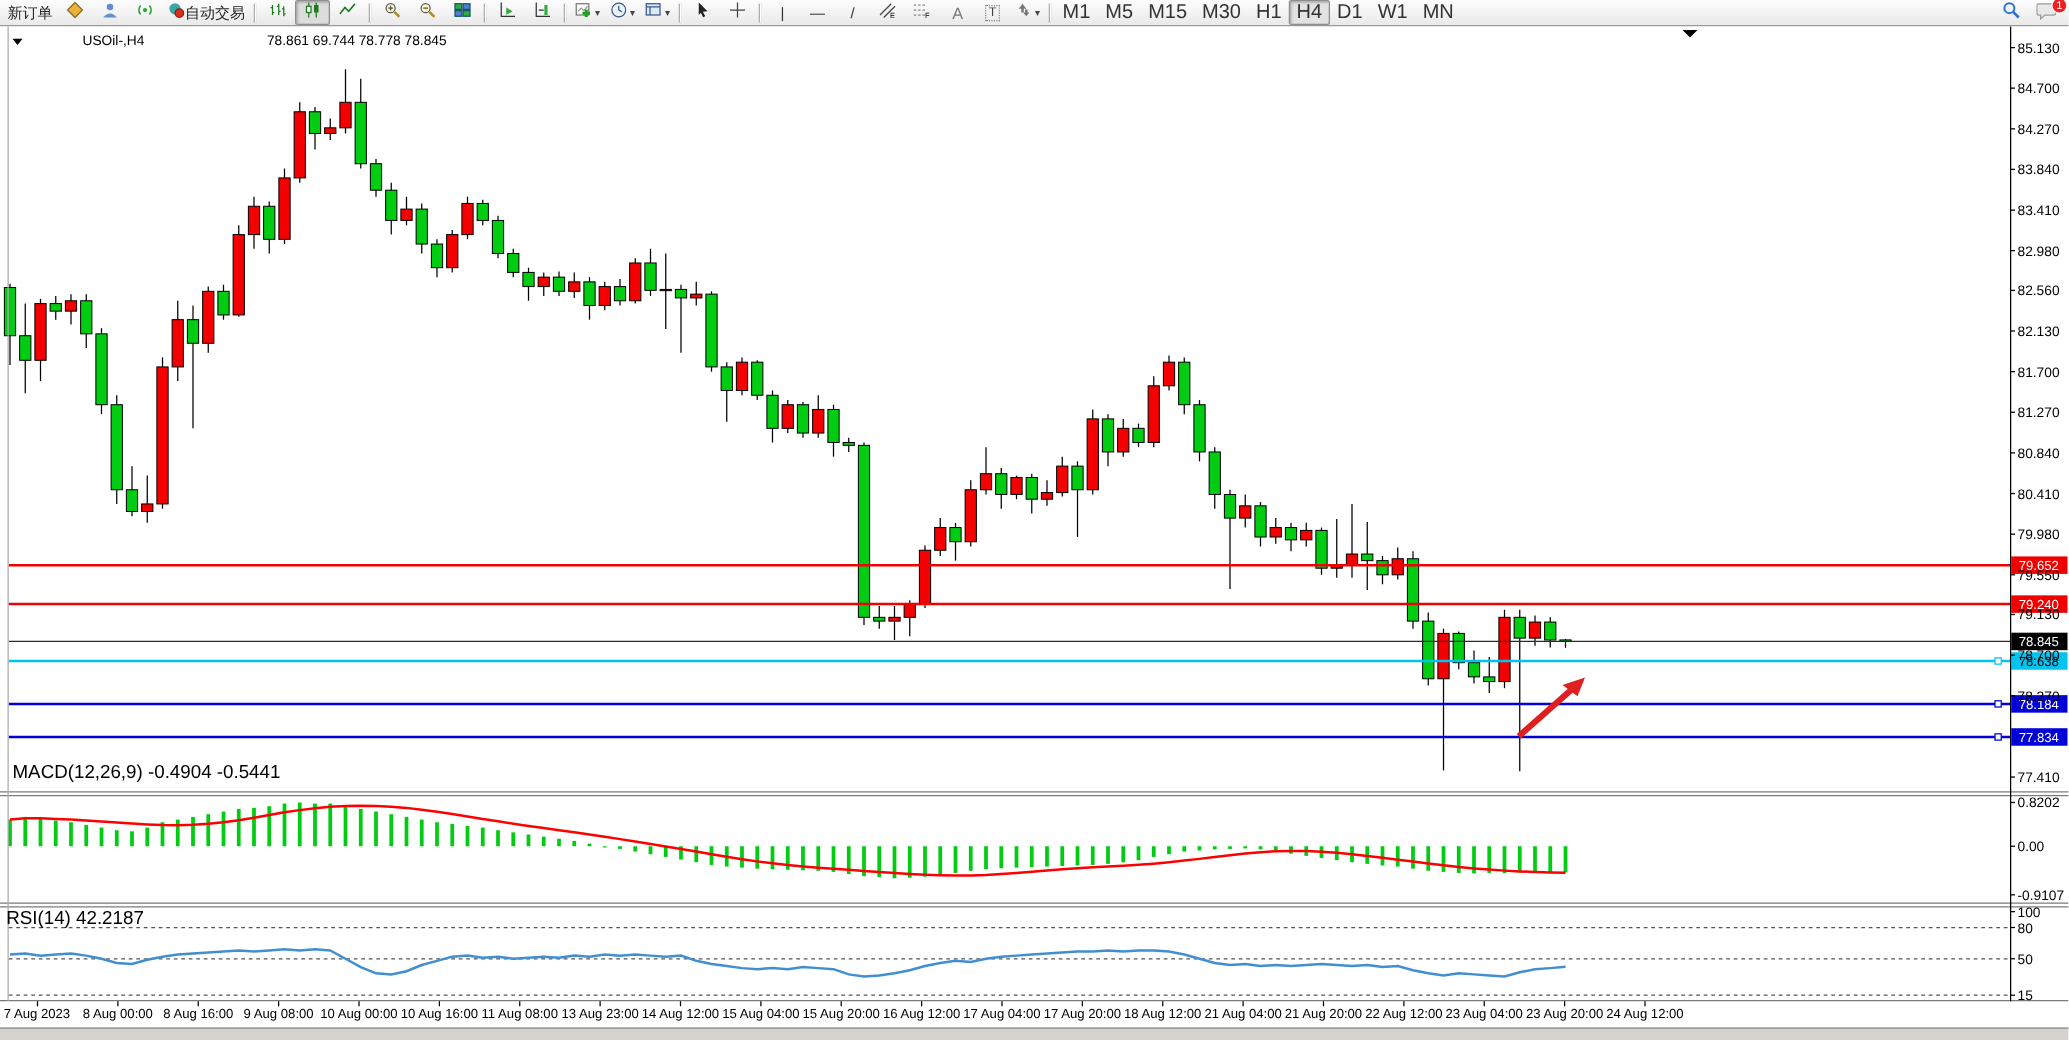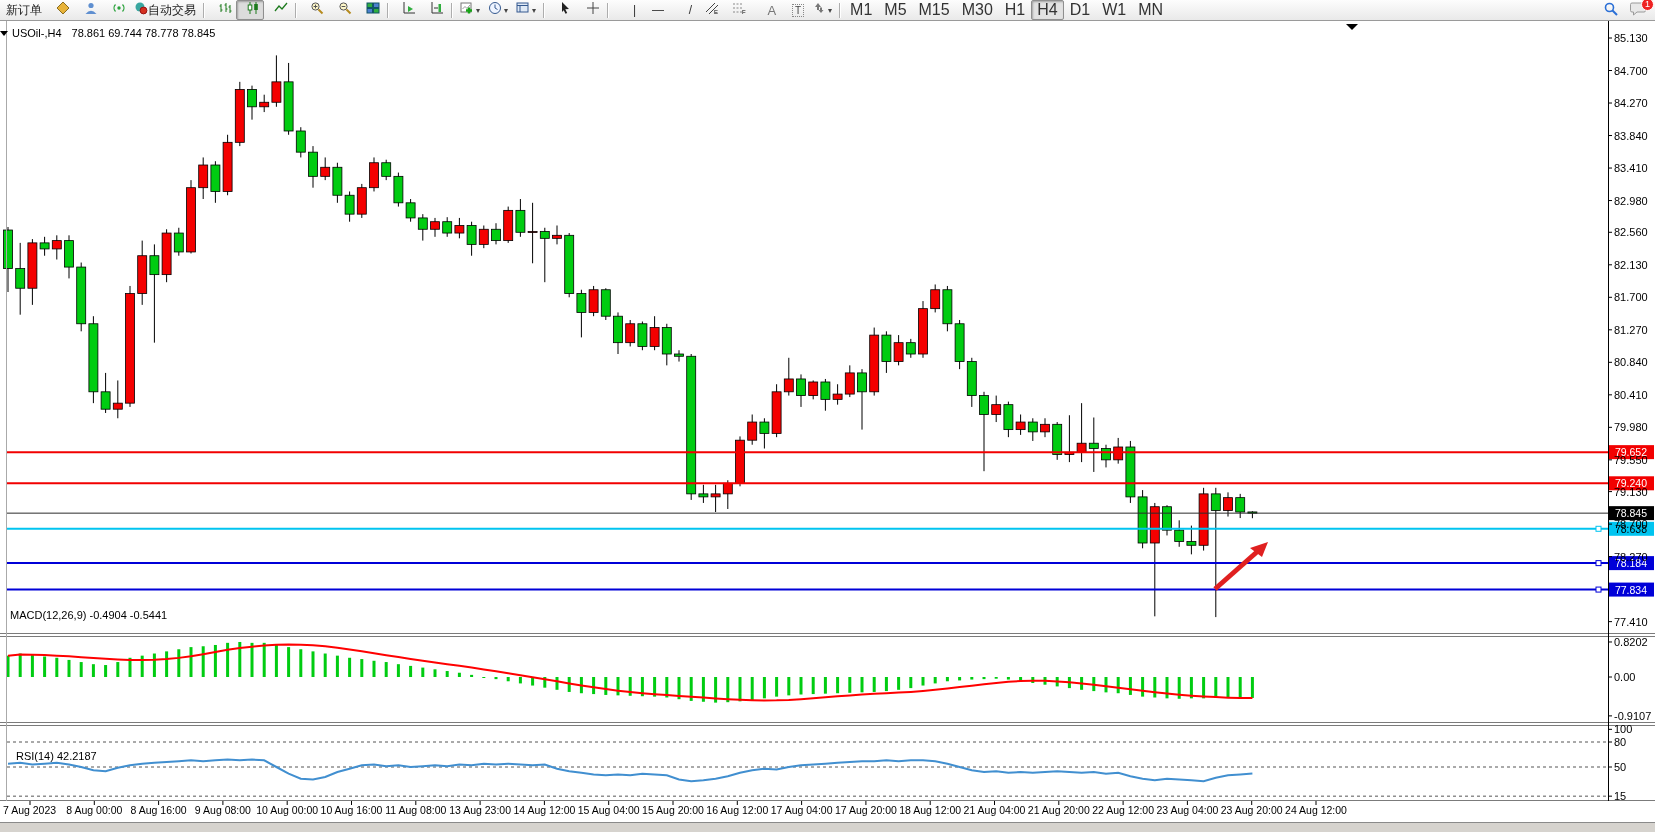--- a/index.html
+++ b/index.html
@@ -1,40 +1,40 @@
 <!DOCTYPE html>
 <html><head>
 <meta charset="utf-8">
 <style>
   html,body{margin:0;padding:0;background:#fff;font-family:"Liberation Sans",sans-serif;}
   #app{position:relative;width:1655px;height:832px;overflow:hidden;background:#fff;}
   
   #toolbar{position:absolute;left:0;top:0;width:1655px;height:21px;
     background:linear-gradient(#fdfdfd,#e9e9e9);border-bottom:1px solid #9a9a9a;
     display:flex;align-items:center;padding-left:2px;box-sizing:border-box;z-index:50;}
-  .tbtn{display:inline-flex;align-items:center;justify-content:flex-end;min-width:20px;height:18px;
+  .tbtn{display:inline-flex;align-items:center;justify-content:center;min-width:20px;height:18px;
     padding:0 3px;border:1px solid transparent;border-radius:2px;cursor:default;color:#222;}
   .tbtn.active{background:#dcdcdc;border:1px solid #8f8f8f;box-shadow:inset 1px 1px 2px rgba(0,0,0,.28);}
   .tsep{width:1px;height:15px;background:#adadad;border-right:1px solid #fff;margin:0 3px;}
   .cjk{font-size:12px;}
   .dd{font-size:8px;color:#444;margin-left:2px;}
   .glyph{font-size:12px;color:#333;}
   #tf-group .tfbtn{font-size:16px;color:#333;padding:0 5px;height:18px;display:inline-flex;align-items:center;
     border:1px solid transparent;border-radius:2px;}
   #tf-group .tfbtn.active{background:#e2e2e2;border:1px solid #8f8f8f;box-shadow:inset 1px 1px 2px rgba(0,0,0,.28);text-align:right;}
   #tb-right{position:absolute;right:4px;top:0;height:21px;display:flex;align-items:center;}
   .badge{position:absolute;right:-4px;top:-4px;background:#e22;color:#fff;font-size:9px;border-radius:7px;
     min-width:11px;height:11px;display:flex;align-items:center;justify-content:center;border:1px solid #fff;}
   
   #chartwrap{position:absolute;left:0;top:21px;width:1655px;height:811px;background:#fff;}
   #chartsvg{position:absolute;left:0;top:0;}
-  .ovl{position:absolute;font-size:11px;color:#000;white-space:pre;z-index:20;}
+  .ovl{position:absolute;font-size:15px;color:#000;white-space:pre;z-index:20;}
   #one-click{width:0;height:0;border-left:4px solid transparent;border-right:4px solid transparent;
     border-top:5px solid #000;display:inline-block;margin-right:4px;}
-  #title-row{position:absolute;left:0;top:6px;display:flex;align-items:center;font-size:11px;color:#000;z-index:20;}
+  #title-row{position:absolute;left:10px;top:6px;display:flex;align-items:center;font-size:11px;color:#000;z-index:20;gap:44px;}
   #bottom-frame{position:absolute;left:0;top:822px;width:1655px;height:10px;background:#d6d3ce;border-top:1px solid #8a8a8a;}
 </style>
 </head>
 <body>
 
 <div id="app">
 
   <div id="toolbar">
     <div class="tbtn">
         <span class="cjk">新订单</span>
@@ -209,21 +209,21 @@
   </div>
 
   <div id="chartwrap">
     <div id="title-row">
       <span id="one-click"></span>
       <span>USOil-,H4</span>
       <span style="width:10px"></span>
       <span>78.861 69.744 78.778 78.845</span>
     </div>
     <div class="ovl" style="left:10px;top:588px;">MACD(12,26,9) -0.4904 -0.5441</div>
-    <div class="ovl" style="left:16px;top:705px;margin-top:24px;">RSI(14) 42.2187</div>
+    <div class="ovl" style="left:5px;top:705px;">RSI(14) 42.2187</div>
     <svg id="chartsvg" width="1655" height="811">
         <g>
           <line x1="8" y1="206" x2="8" y2="271.01599999999996" stroke="#000000" stroke-width="1"></line>
           <rect x="3.5" y="209.02399999999938" width="9" height="38.55600000000038" fill="#00cc11" stroke="#000" stroke-width="0.8"></rect>
           <line x1="20.2" y1="221.87599999999952" x2="20.2" y2="293.69599999999974" stroke="#000000" stroke-width="1"></line>
           <rect x="15.7" y="247.57999999999976" width="9" height="19.656000000000404" fill="#00cc11" stroke="#000" stroke-width="0.8"></rect>
           <line x1="32.4" y1="218.09599999999972" x2="32.4" y2="283.86800000000005" stroke="#000000" stroke-width="1"></line>
           <rect x="27.9" y="221.87599999999952" width="9" height="45.36000000000064" fill="#f40000" stroke="#000" stroke-width="0.8"></rect>
           <line x1="44.599999999999994" y1="215.82799999999963" x2="44.599999999999994" y2="234.72799999999964" stroke="#000000" stroke-width="1"></line>
           <rect x="40.099999999999994" y="221.87599999999952" width="9" height="6.04799999999986" fill="#00cc11" stroke="#000" stroke-width="0.8"></rect>

